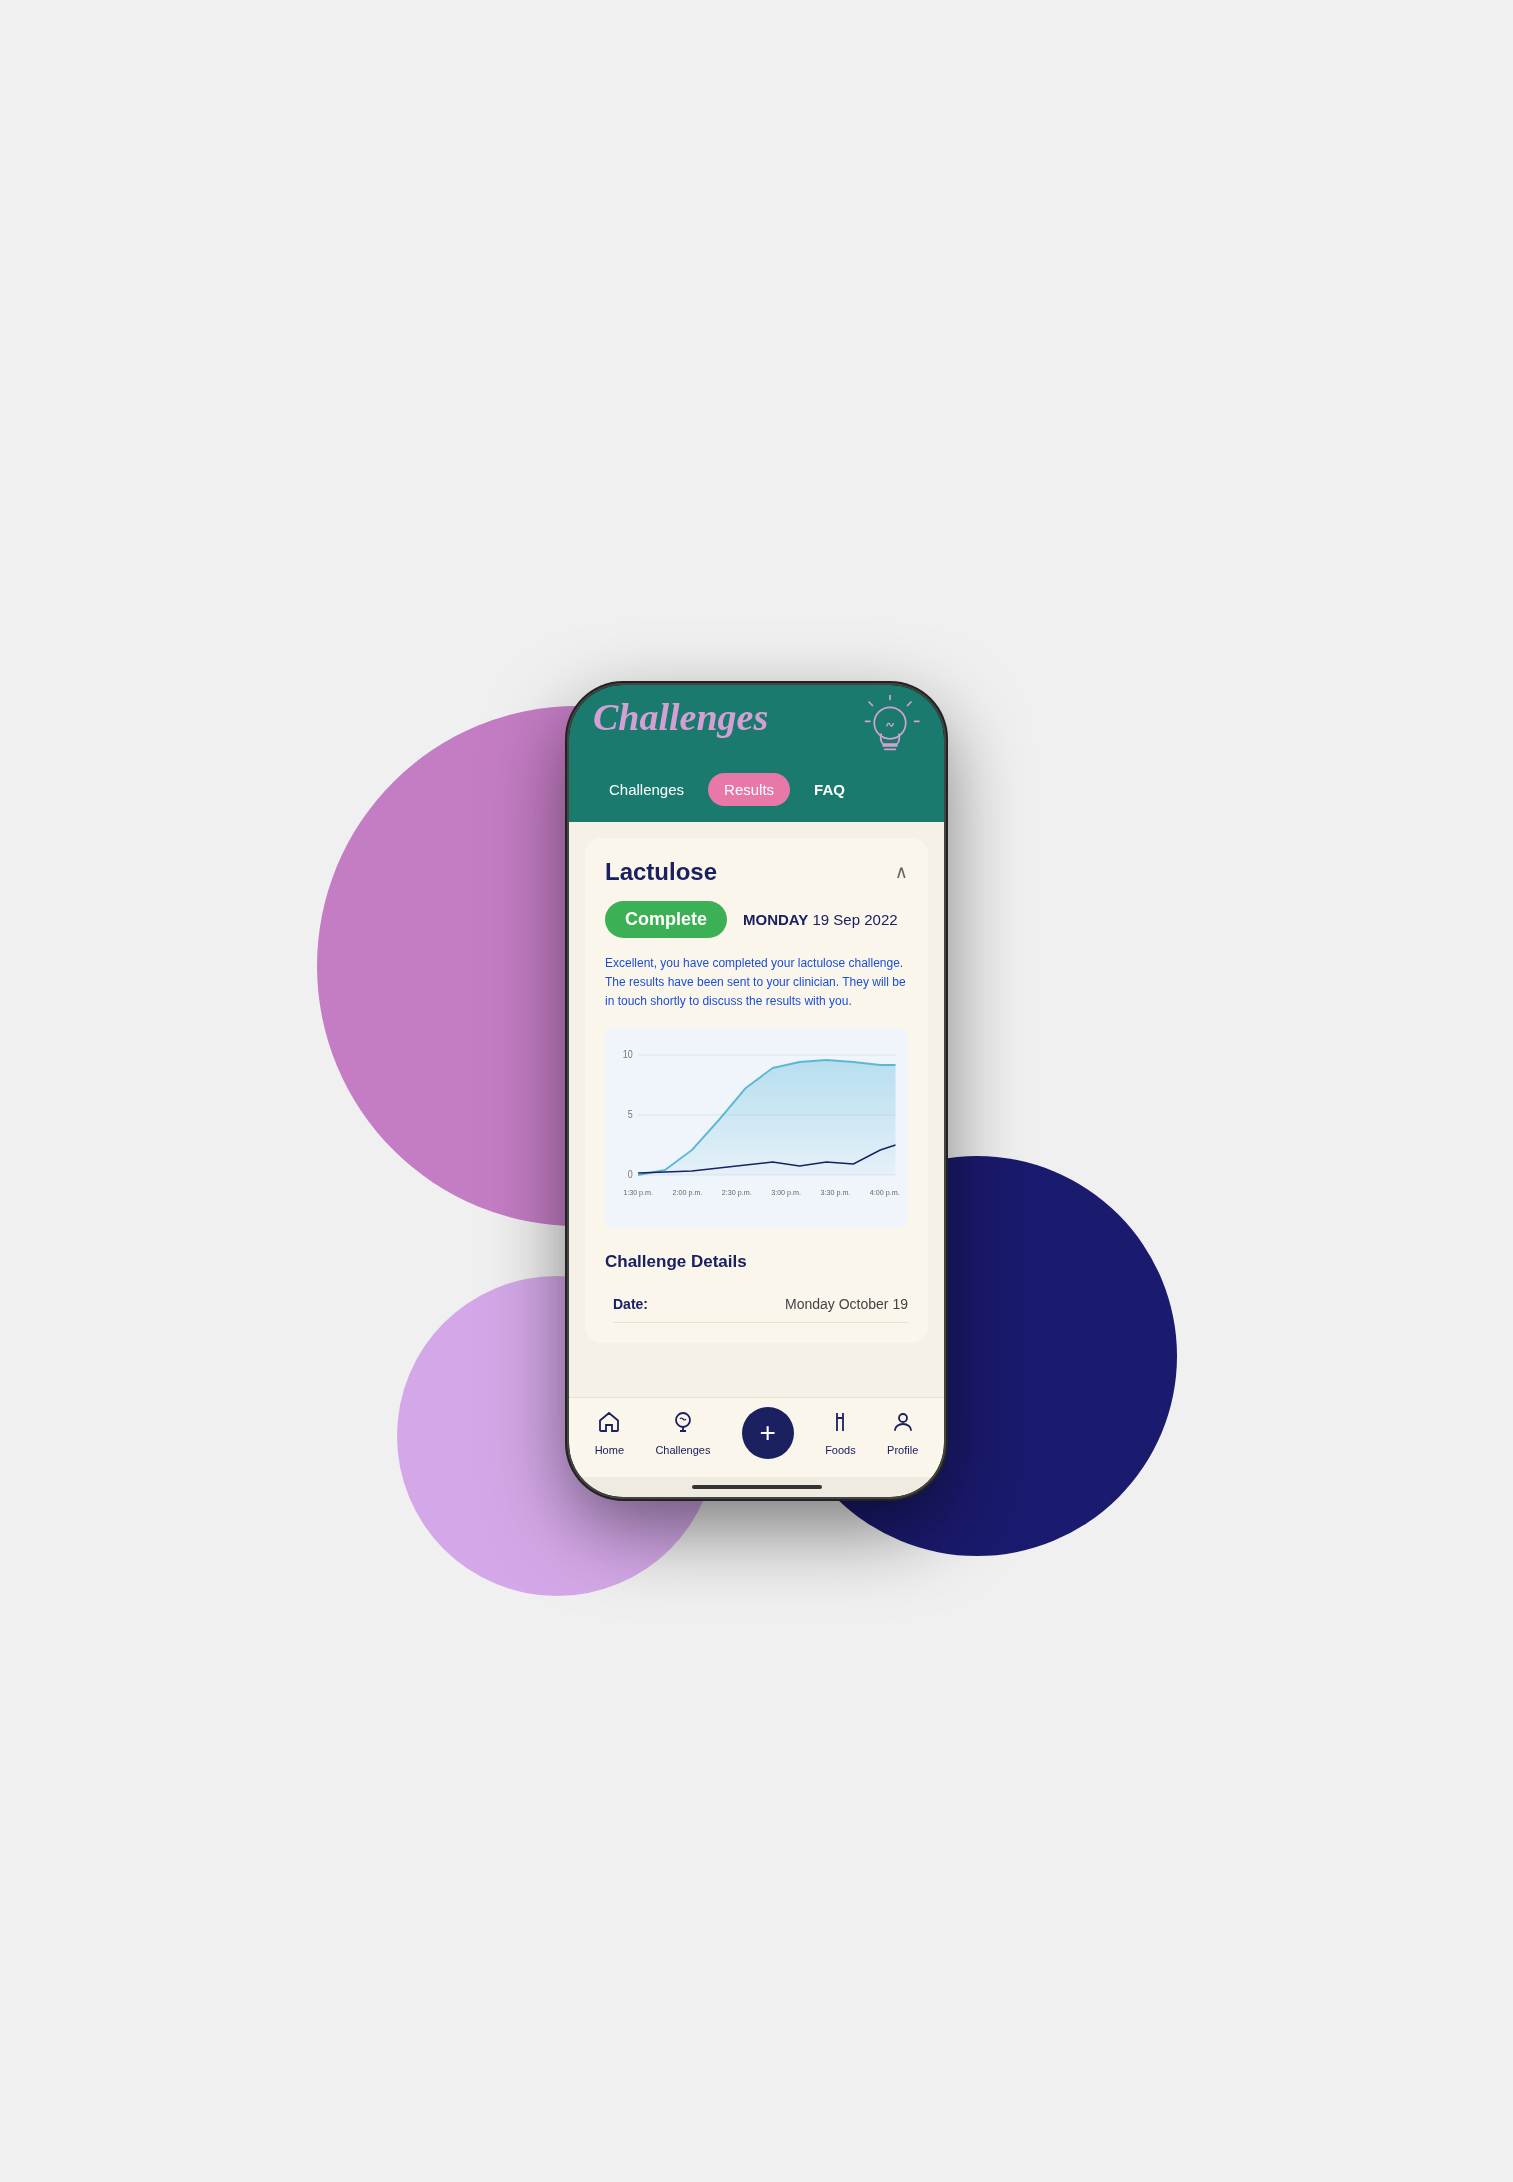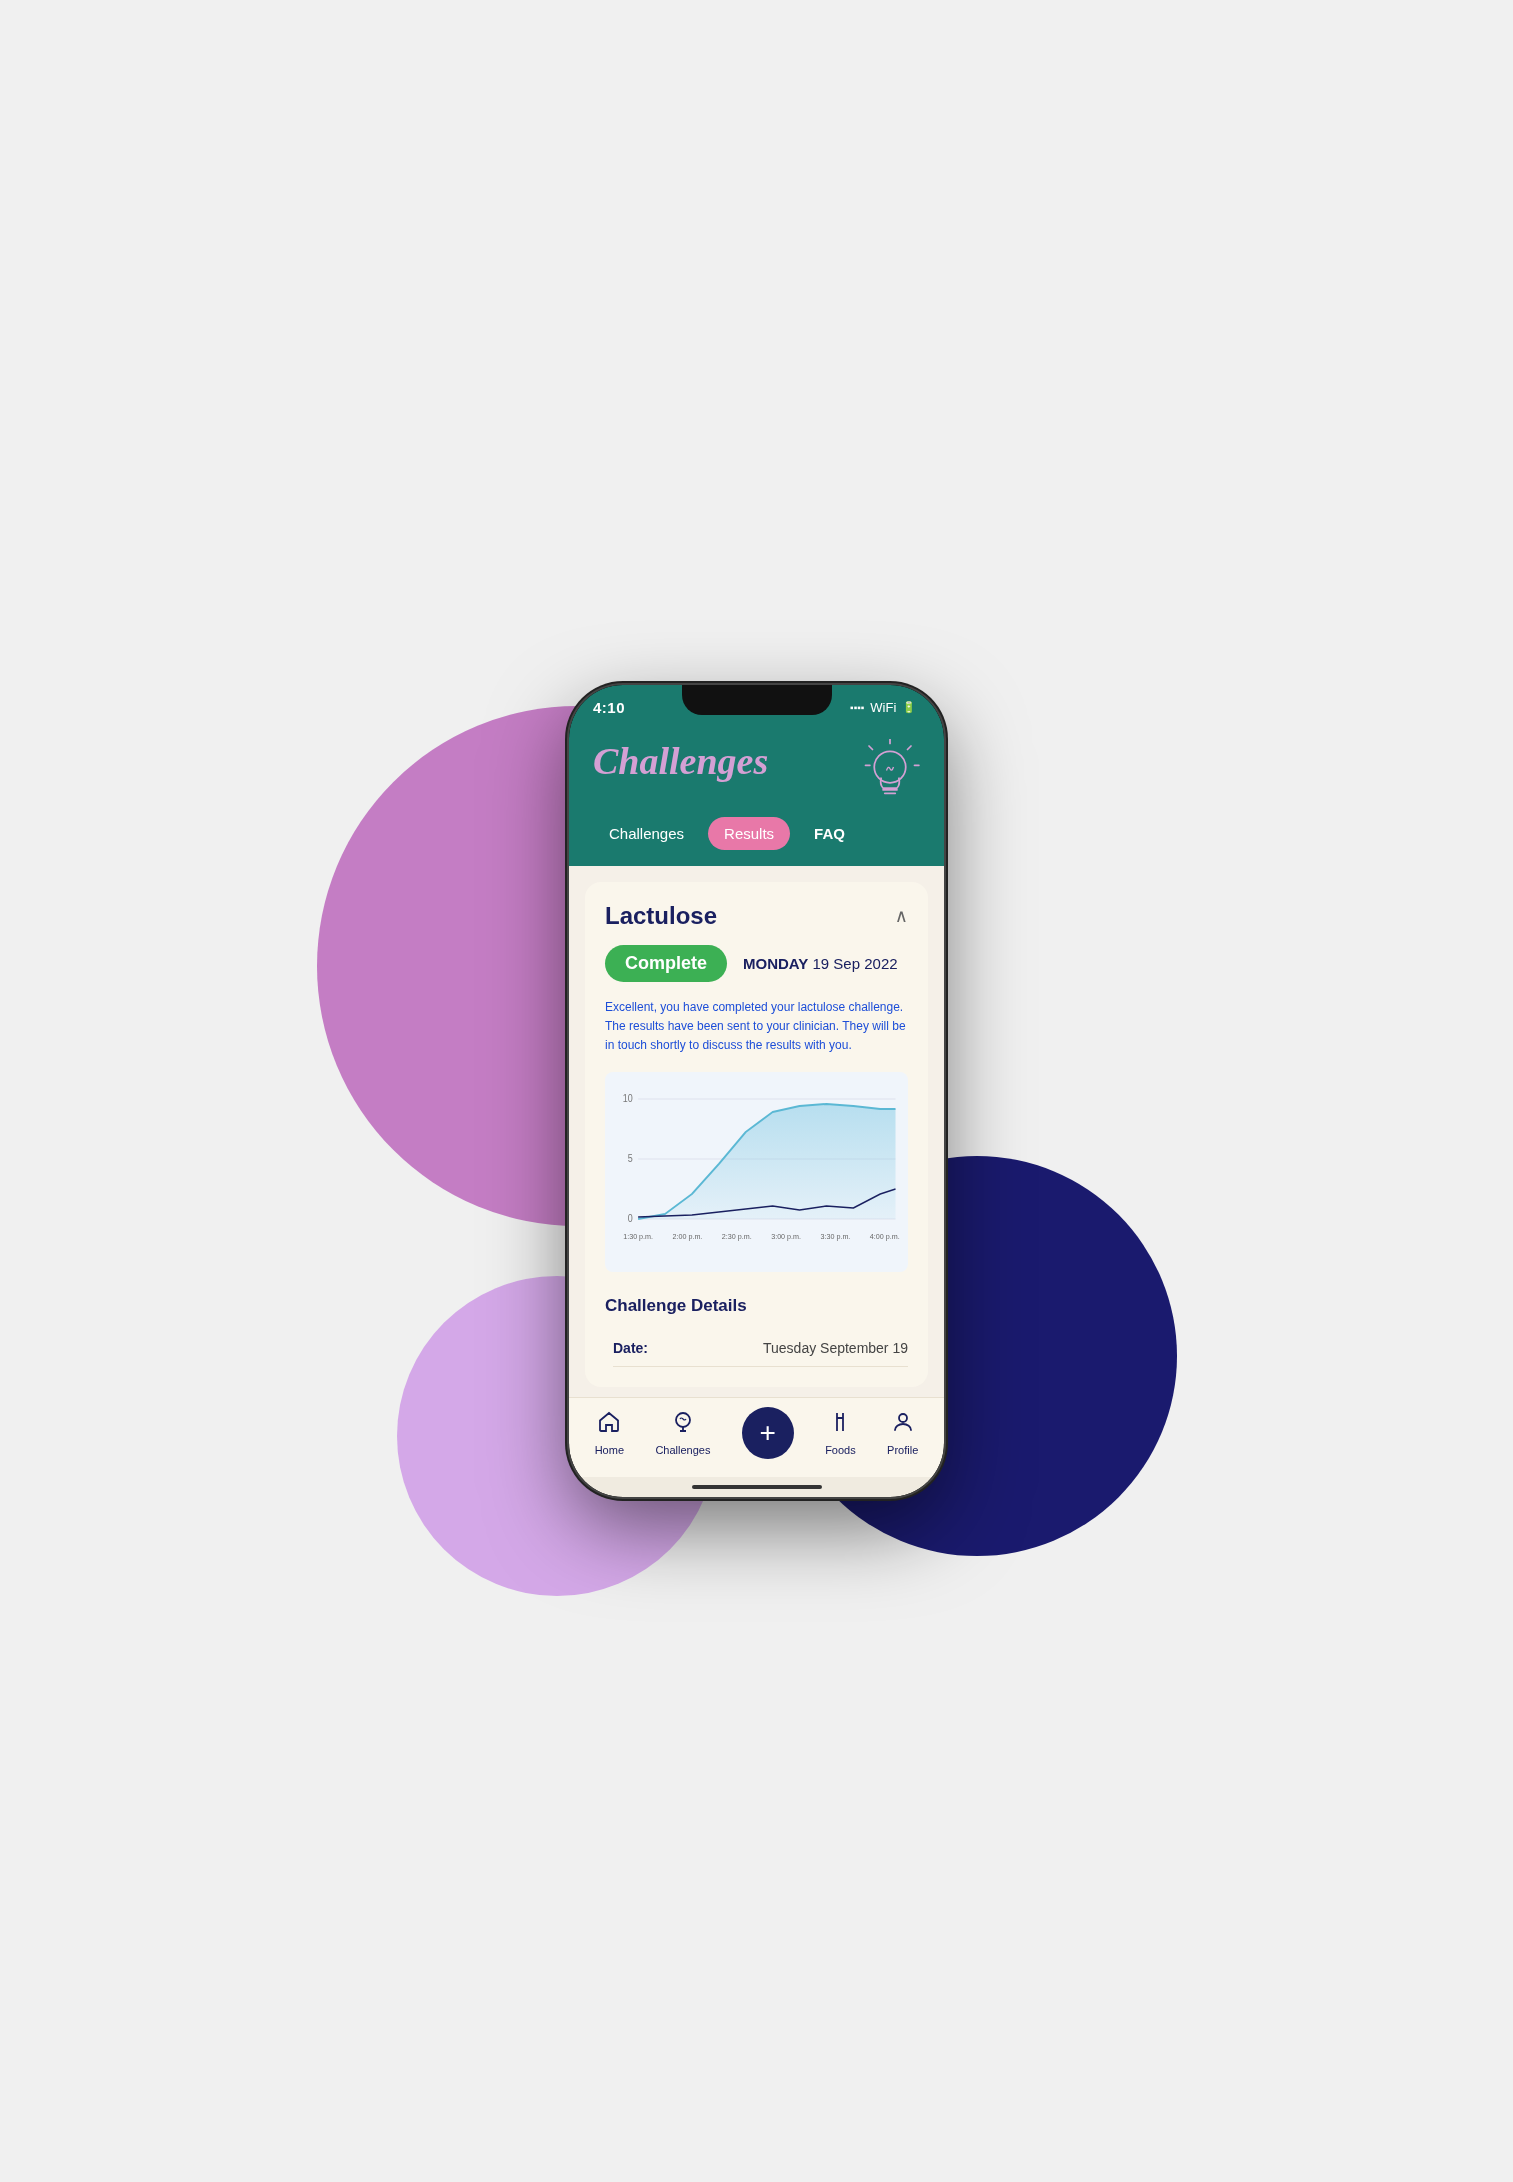--- a/index.html
+++ b/index.html
@@ -362,29 +362,20 @@
 
 <div class="scene">
 
   <div class="bg-circle-purple"></div>
   <div class="bg-circle-navy"></div>
   <div class="bg-circle-lavender"></div>
 
   <div class="phone">
     <div class="screen">
 
-      <div class="status-bar">
-        <div class="notch"></div>
-        <span class="status-time">4:10</span>
-        <div class="status-icons">
-          <span style="color:white;font-size:10px;">▪▪▪▪</span>
-          <span style="color:white;font-size:13px;">WiFi</span>
-          <span style="color:white;font-size:11px;">🔋</span>
-        </div>
-      </div>
 
       <div class="header">
         <div class="header-top">
           <h1 class="header-title">Challenges</h1>
 
           <svg class="lightbulb-icon" viewBox="0 0 60 80" fill="none" xmlns="http://www.w3.org/2000/svg">
 
             <line x1="30" y1="5" x2="30" y2="0" stroke="#d4a0d4" stroke-width="2" stroke-linecap="round"></line>
             <line x1="50" y1="12" x2="54" y2="8" stroke="#d4a0d4" stroke-width="2" stroke-linecap="round"></line>
             <line x1="58" y1="30" x2="63" y2="30" stroke="#d4a0d4" stroke-width="2" stroke-linecap="round"></line>
@@ -463,21 +454,21 @@
               <text x="248" y="155" text-anchor="middle" font-size="8" fill="#666">3:30 p.m.</text>
               <text x="303" y="155" text-anchor="middle" font-size="8" fill="#666">4:00 p.m.</text>
             </svg>
           </div>
 
           <div class="challenge-details">
             <h3 class="details-title">Challenge Details</h3>
 
             <div class="detail-row">
               <span class="detail-label">Date:</span>
-              <span class="detail-value">Tuesday September 19</span>
+              <span class="detail-value">Monday October 19</span>
             </div>
 
           </div>
 
         </div>
       </div>
 
       <div class="bottom-nav">
 
         <div class="nav-item">

